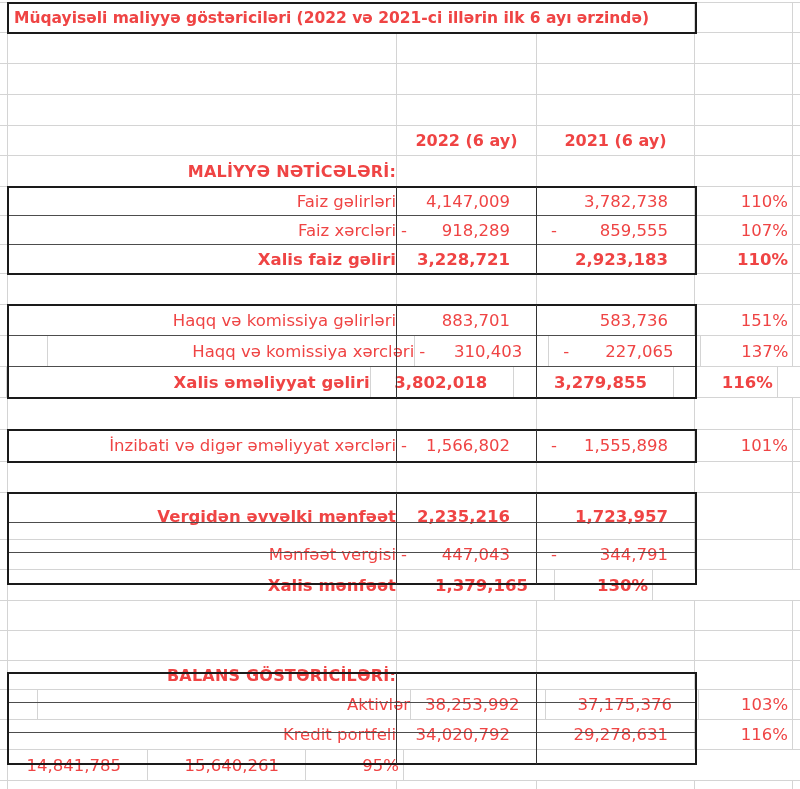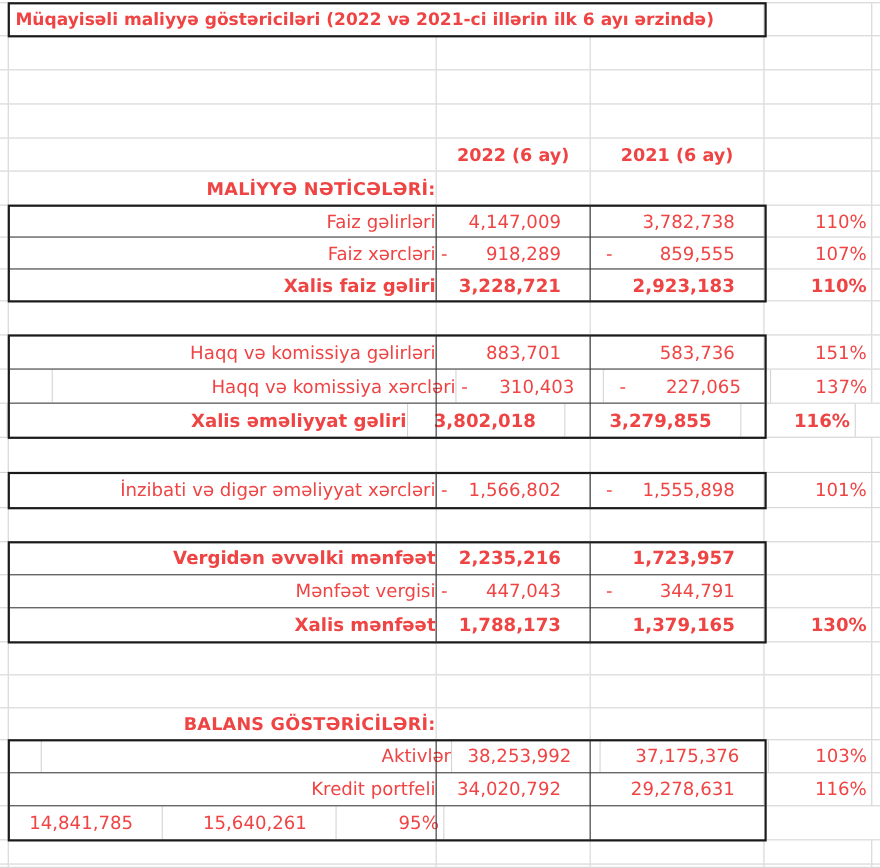--- a/index.html
+++ b/index.html
@@ -249,21 +249,21 @@
         <div class="cell gutter-r"></div>
       </div>
       <div class="row" style="height: 31px;">
         <div class="cell gutter-l"></div>
         <div class="cell col-a"></div>
         <div class="cell col-b"></div>
         <div class="cell col-c"></div>
         <div class="cell col-d"></div>
         <div class="cell gutter-r"></div>
       </div>
-      <div class="row" style="height: 30px;">
+      <div class="row" style="height: 47px;">
         <div class="cell gutter-l"></div>
         <div class="cell col-a label-cell">
           <span class="bold">Vergidən əvvəlki mənfəət</span>
         </div>
         <div class="cell col-b value-cell">
           <span class="bold">2,235,216</span>
         </div>
         <div class="cell col-c value-cell">
           <span class="bold">1,723,957</span>
         </div>
@@ -283,23 +283,20 @@
           <span class="minus">-</span>
           <span>344,791</span>
         </div>
         <div class="cell col-d pct-cell"></div>
         <div class="cell gutter-r"></div>
       </div>
       <div class="row" style="height: 31px;">
         <div class="cell gutter-l"></div>
         <div class="cell col-a label-cell">
           <span class="bold">Xalis mənfəət</span>
-        </div>
-        <div class="cell col-b value-cell">
-          <span class="bold">1,788,173</span>
         </div>
         <div class="cell col-c value-cell">
           <span class="bold">1,379,165</span>
         </div>
         <div class="cell col-d pct-cell">
           <span class="bold">130%</span>
         </div>
         <div class="cell gutter-r"></div>
       </div>
       <div class="row" style="height: 30px;">

